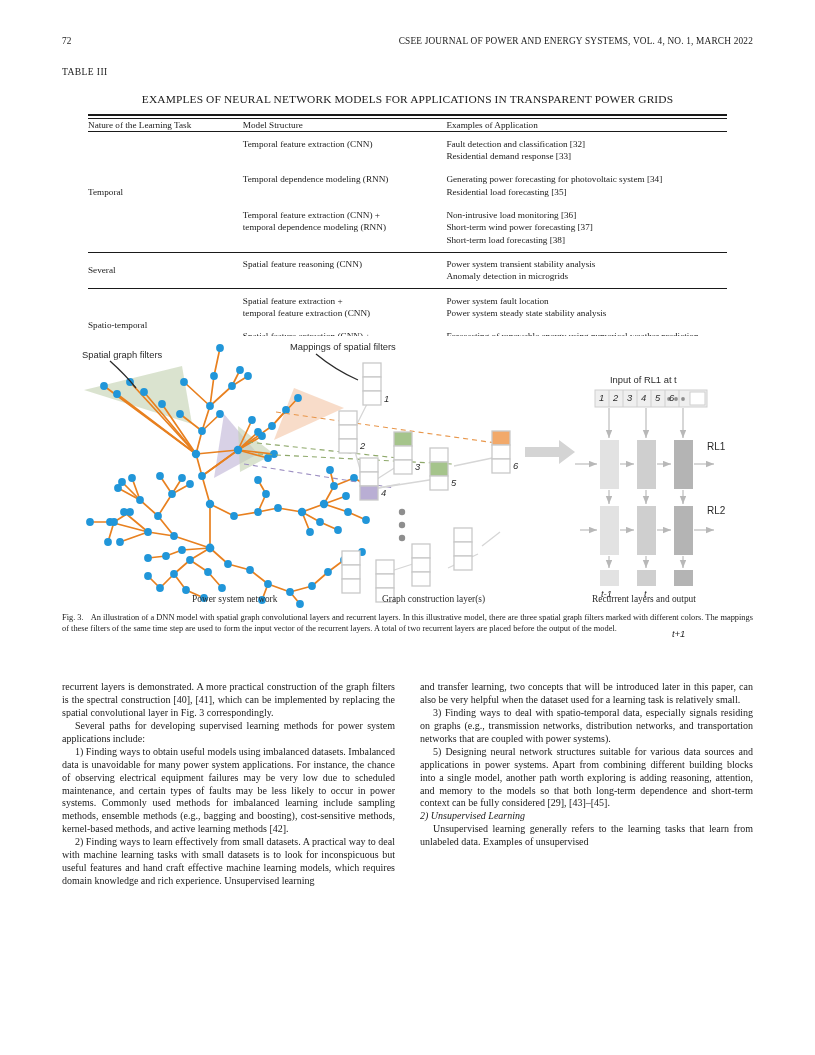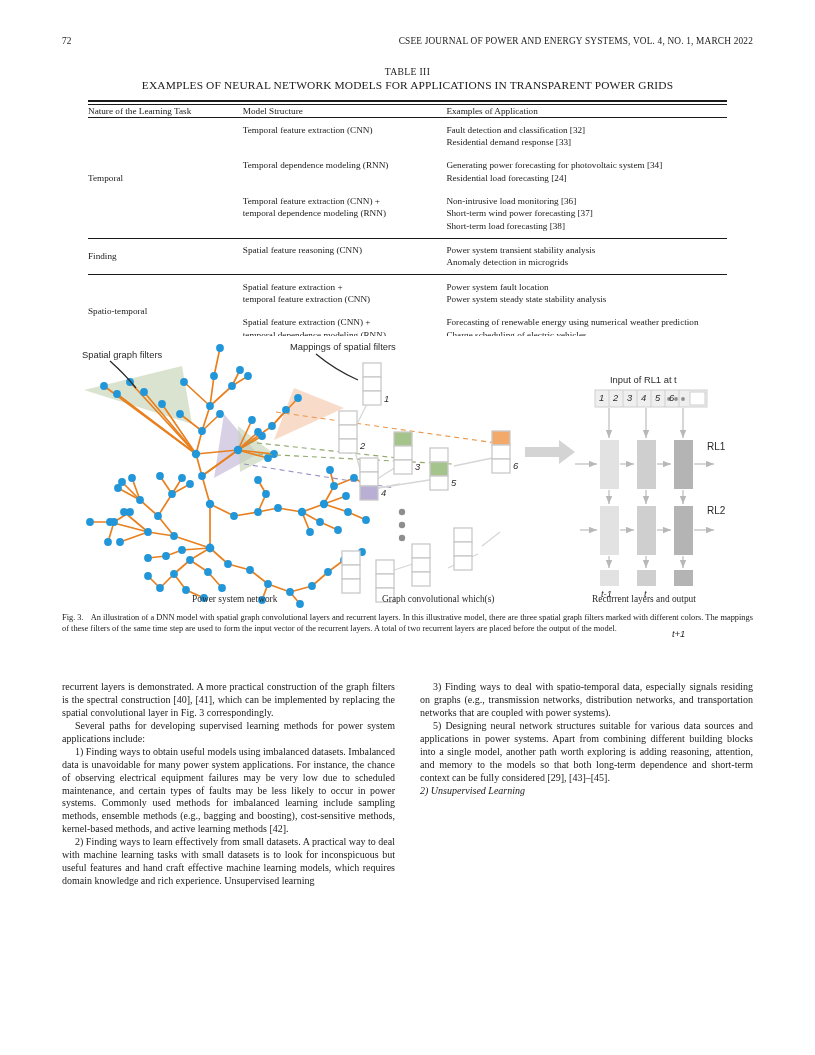--- a/index.html
+++ b/index.html
@@ -15,23 +15,23 @@
   
   .runhead{
     position:absolute; left:0; top:36px; width:815px;
     height:14px; font-size:9.3px; letter-spacing:.02em;
   }
   .runhead .folio{ position:absolute; left:62px; top:0; font-size:9.3px; }
   .runhead .jtitle{ position:absolute; left:0; top:0; width:753px; text-align:right; }
 
   
   .tbl-wrap{ position:absolute; left:62px; top:66px; width:691px; }
-  .tbl-num{ text-align:center; font-size:9.6px; letter-spacing:.04em; }
+  .tbl-num{ font-size:9.6px; letter-spacing:.04em; }
   .tbl-cap{
-    text-align:center; font-size:9.6px; margin-top:2px; letter-spacing:.015em;
+    text-align:center; font-size:9.6px; margin-top:16px; letter-spacing:.015em;
   }
   .tbl-cap .sc{ font-size:11.4px; }
   table.data{
     margin:9px auto 0 auto;
     border-collapse:collapse;
     width:639px;
     font-size:9.2px;
     line-height:1.34;
   }
   table.data td{ padding:0; vertical-align:top; }
@@ -120,42 +120,42 @@
             <p>Fault detection and classification [32]</p>
             <p>Residential demand response [33]</p>
           </td>
         </tr>
         <tr>
           <td class="c2 cell">
             <p>Temporal dependence modeling (RNN)</p>
           </td>
           <td class="c3 cell">
             <p>Generating power forecasting for photovoltaic system [34]</p>
-            <p>Residential load forecasting [24]</p>
+            <p>Residential load forecasting [35]</p>
           </td>
         </tr>
         <tr>
           <td class="c2 cell">
             <p>Temporal feature extraction (CNN) +</p>
             <p>temporal dependence modeling (RNN)</p>
           </td>
           <td class="c3 cell">
             <p>Non-intrusive load monitoring [36]</p>
             <p>Short-term wind power forecasting [37]</p>
             <p>Short-term load forecasting [38]</p>
           </td>
         </tr>
         <tr>
             <td colspan="3">
               <div class="rule-thin"></div>
             </td>
           </tr>
 
         <tr>
-          <td class="c1 cell" style="vertical-align:middle;">Finding</td>
+          <td class="c1 cell" style="vertical-align:middle;">Several</td>
           <td class="c2 cell">
             <p>Spatial feature reasoning (CNN)</p>
           </td>
           <td class="c3 cell">
             <p>Power system transient stability analysis</p>
             <p>Anomaly detection in microgrids</p>
           </td>
         </tr>
         <tr>
             <td colspan="3">
@@ -569,34 +569,36 @@
     <div class="fig-lbl ital" style="left:451px; top:124px;">6</div>
 
     <div class="fig-lbl" style="left:645px; top:105px; font-size:10px;">RL1</div>
     <div class="fig-lbl" style="left:645px; top:169px; font-size:10px;">RL2</div>
 
     <div class="fig-lbl ital" style="left:539px; top:252px;">t-1</div>
     <div class="fig-lbl ital" style="left:582px; top:252px;">t</div>
     <div class="fig-lbl ital" style="left:610px; top:252px;margin-top:40px;">t+1</div>
 
     <div class="cap-row" style="left:130px;">Power system network</div>
-    <div class="cap-row" style="left:320px;">Graph convolutional which(s)</div>
+    <div class="cap-row" style="left:320px;">Graph construction layer(s)</div>
     <div class="cap-row" style="left:530px;">Recurrent layers and output</div>
   </div>
 
   <div class="figcap">
     <span class="lead">Fig. 3.</span><span>An illustration of a DNN model with spatial graph convolutional layers and recurrent layers. In this illustrative model, there are three spatial graph filters marked with different colors. The mappings of these filters of the same time step are used to form the input vector of the recurrent layers. A total of two recurrent layers are placed before the output of the model.</span>
   </div>
 
   <div class="col left">
     <p class="noind">recurrent layers is demonstrated. A more practical construction of the graph filters is the spectral construction [40], [41], which can be implemented by replacing the spatial convolutional layer in Fig. 3 correspondingly.</p>
     <p>Several paths for developing supervised learning methods for power system applications include:</p>
     <p>1) Finding ways to obtain useful models using imbalanced datasets. Imbalanced data is unavoidable for many power system applications. For instance, the chance of observing electrical equipment failures may be very low due to scheduled maintenance, and certain types of faults may be less likely to occur in power systems. Commonly used methods for imbalanced learning include sampling methods, ensemble methods (e.g., bagging and boosting), cost-sensitive methods, kernel-based methods, and active learning methods [42].</p>
     <p>2) Finding ways to learn effectively from small datasets. A practical way to deal with machine learning tasks with small datasets is to look for inconspicuous but useful features and hand craft effective machine learning models, which requires domain knowledge and rich experience. Unsupervised learning</p>
   </div>
 
   <div class="col right">
+    <p class="noind">and transfer learning, two concepts that will be introduced later in this paper, can also be very helpful when the dataset used for a learning task is relatively small.</p>
     <p>3) Finding ways to deal with spatio-temporal data, especially signals residing on graphs (e.g., transmission networks, distribution networks, and transportation networks that are coupled with power systems).</p>
     <p>5) Designing neural network structures suitable for various data sources and applications in power systems. Apart from combining different building blocks into a single model, another path worth exploring is adding reasoning, attention, and memory to the models so that both long-term dependence and short-term context can be fully considered [29], [43]–[45].</p>
     <p class="sub">2) Unsupervised Learning</p>
+    <p>Unsupervised learning generally refers to the learning tasks that learn from unlabeled data. Examples of unsupervised</p>
   </div>
 
 </div>
 
 </body></html>

